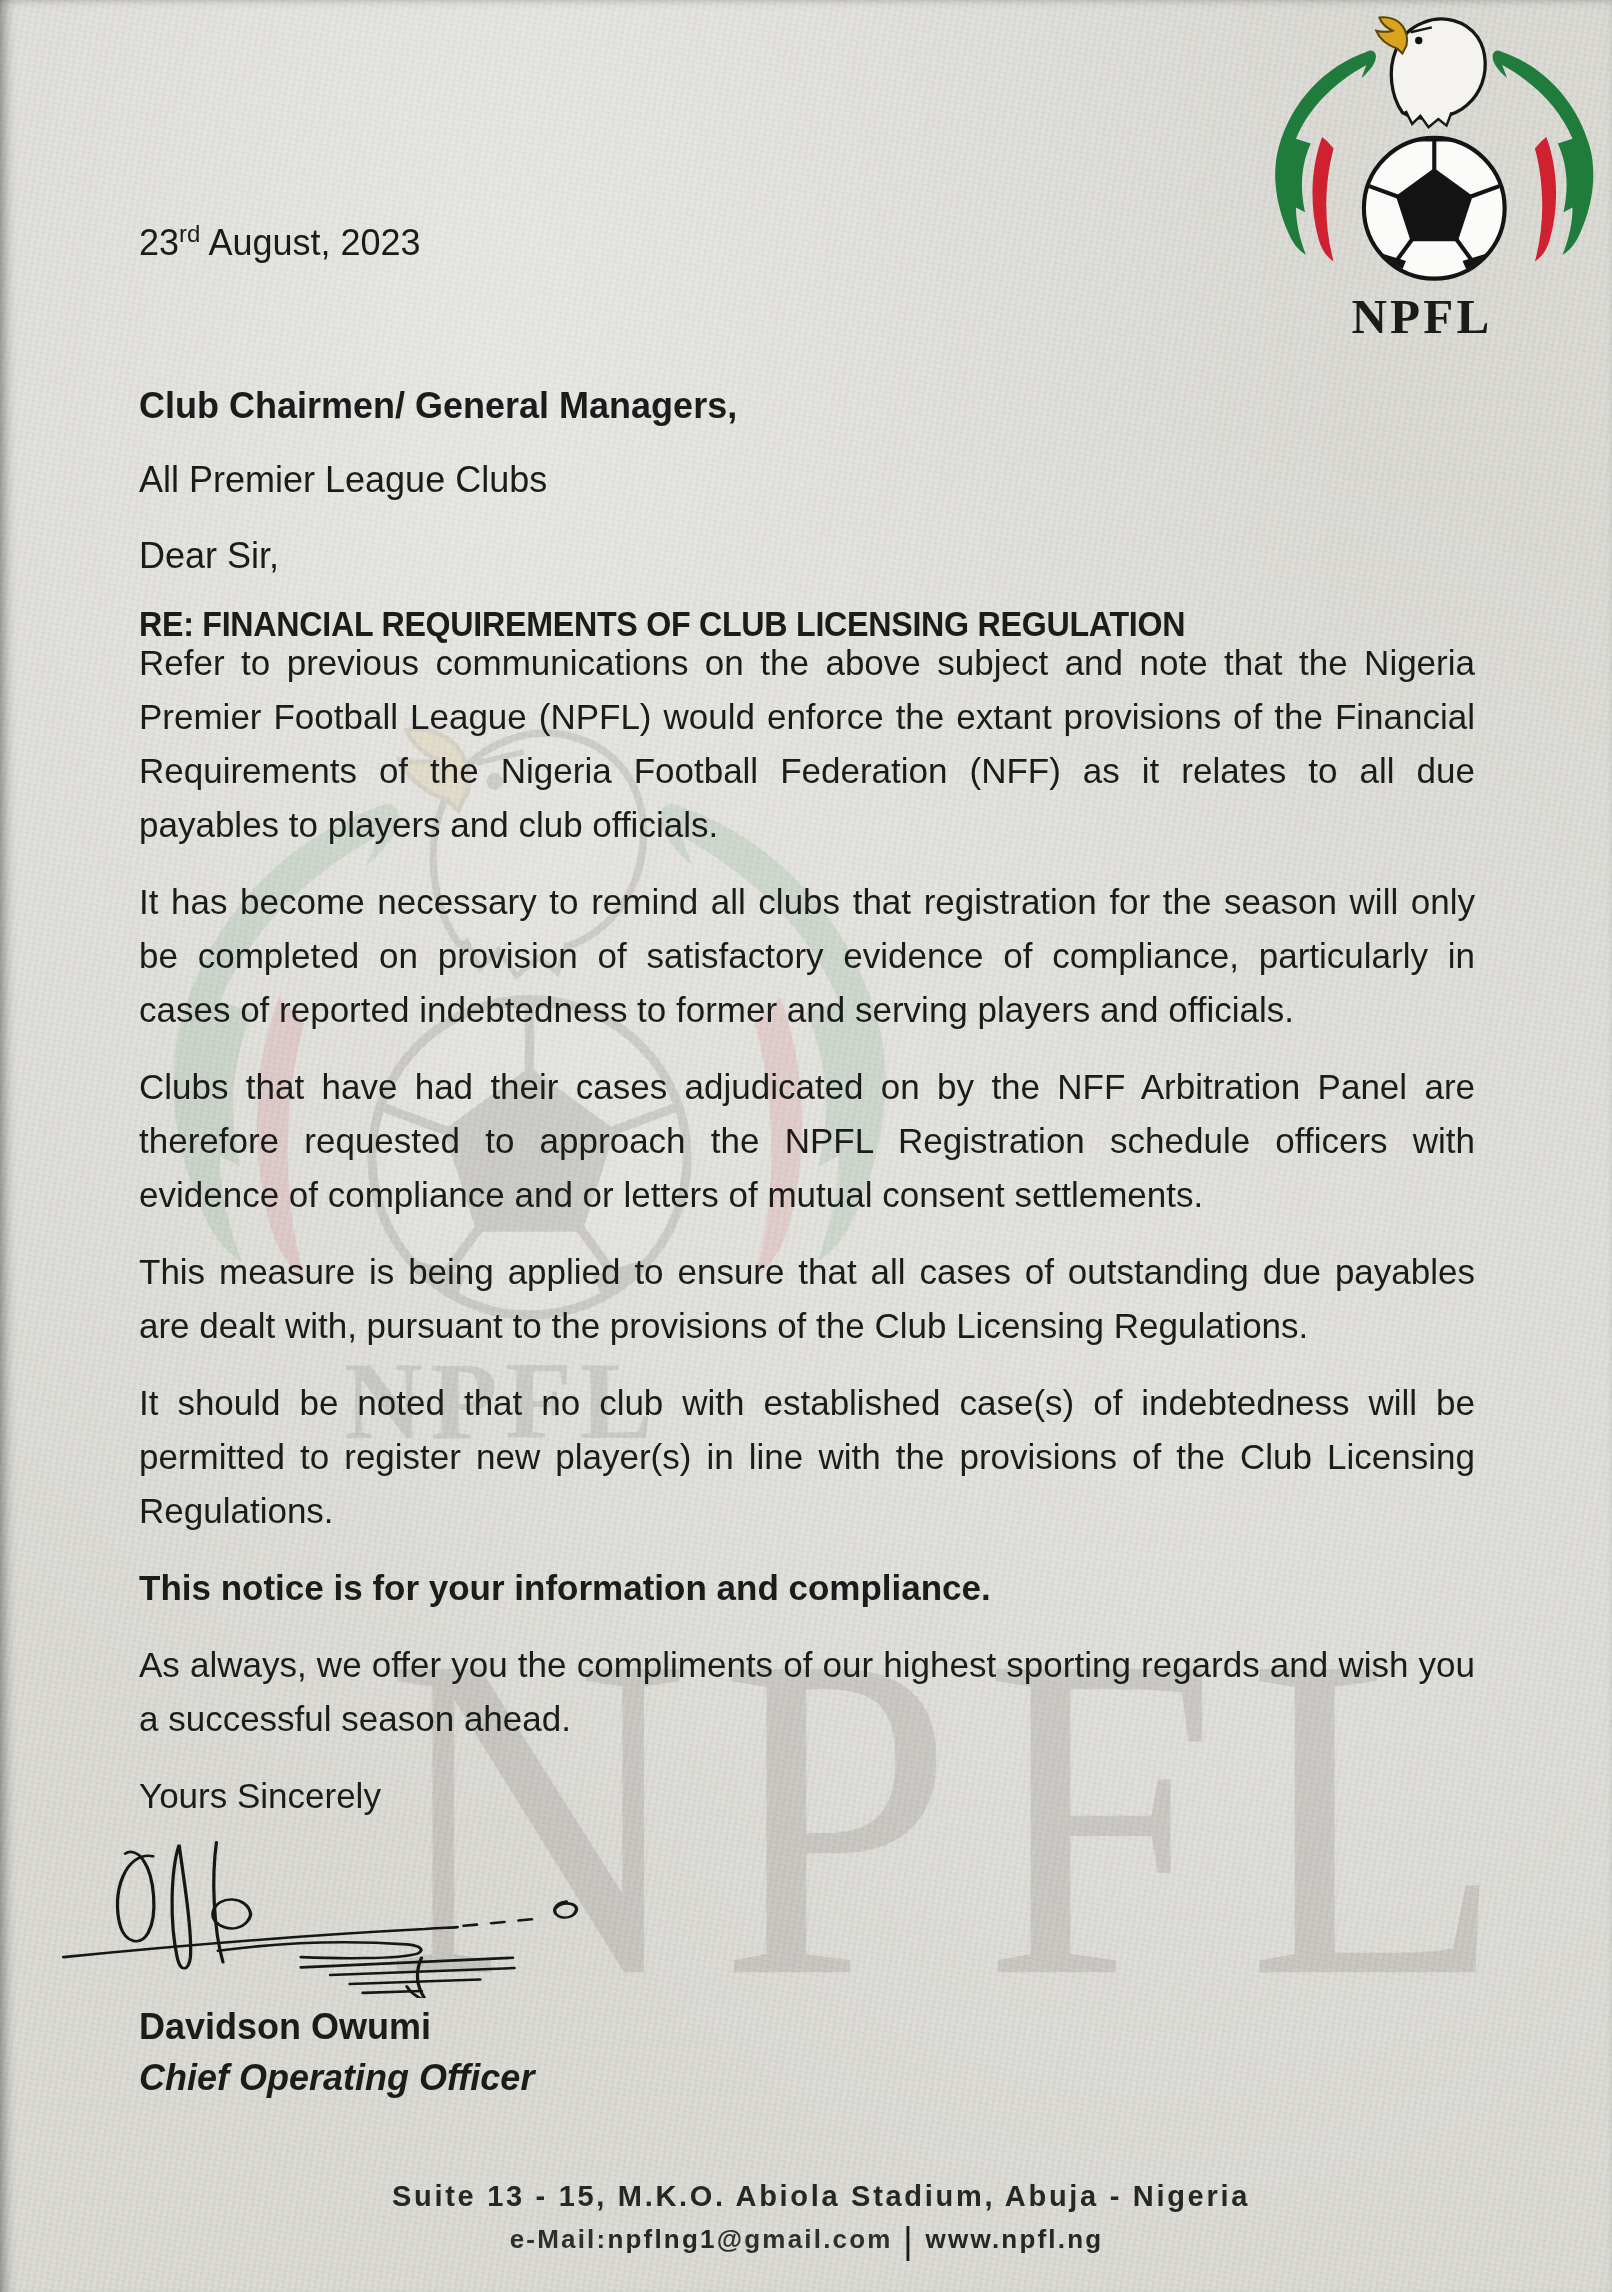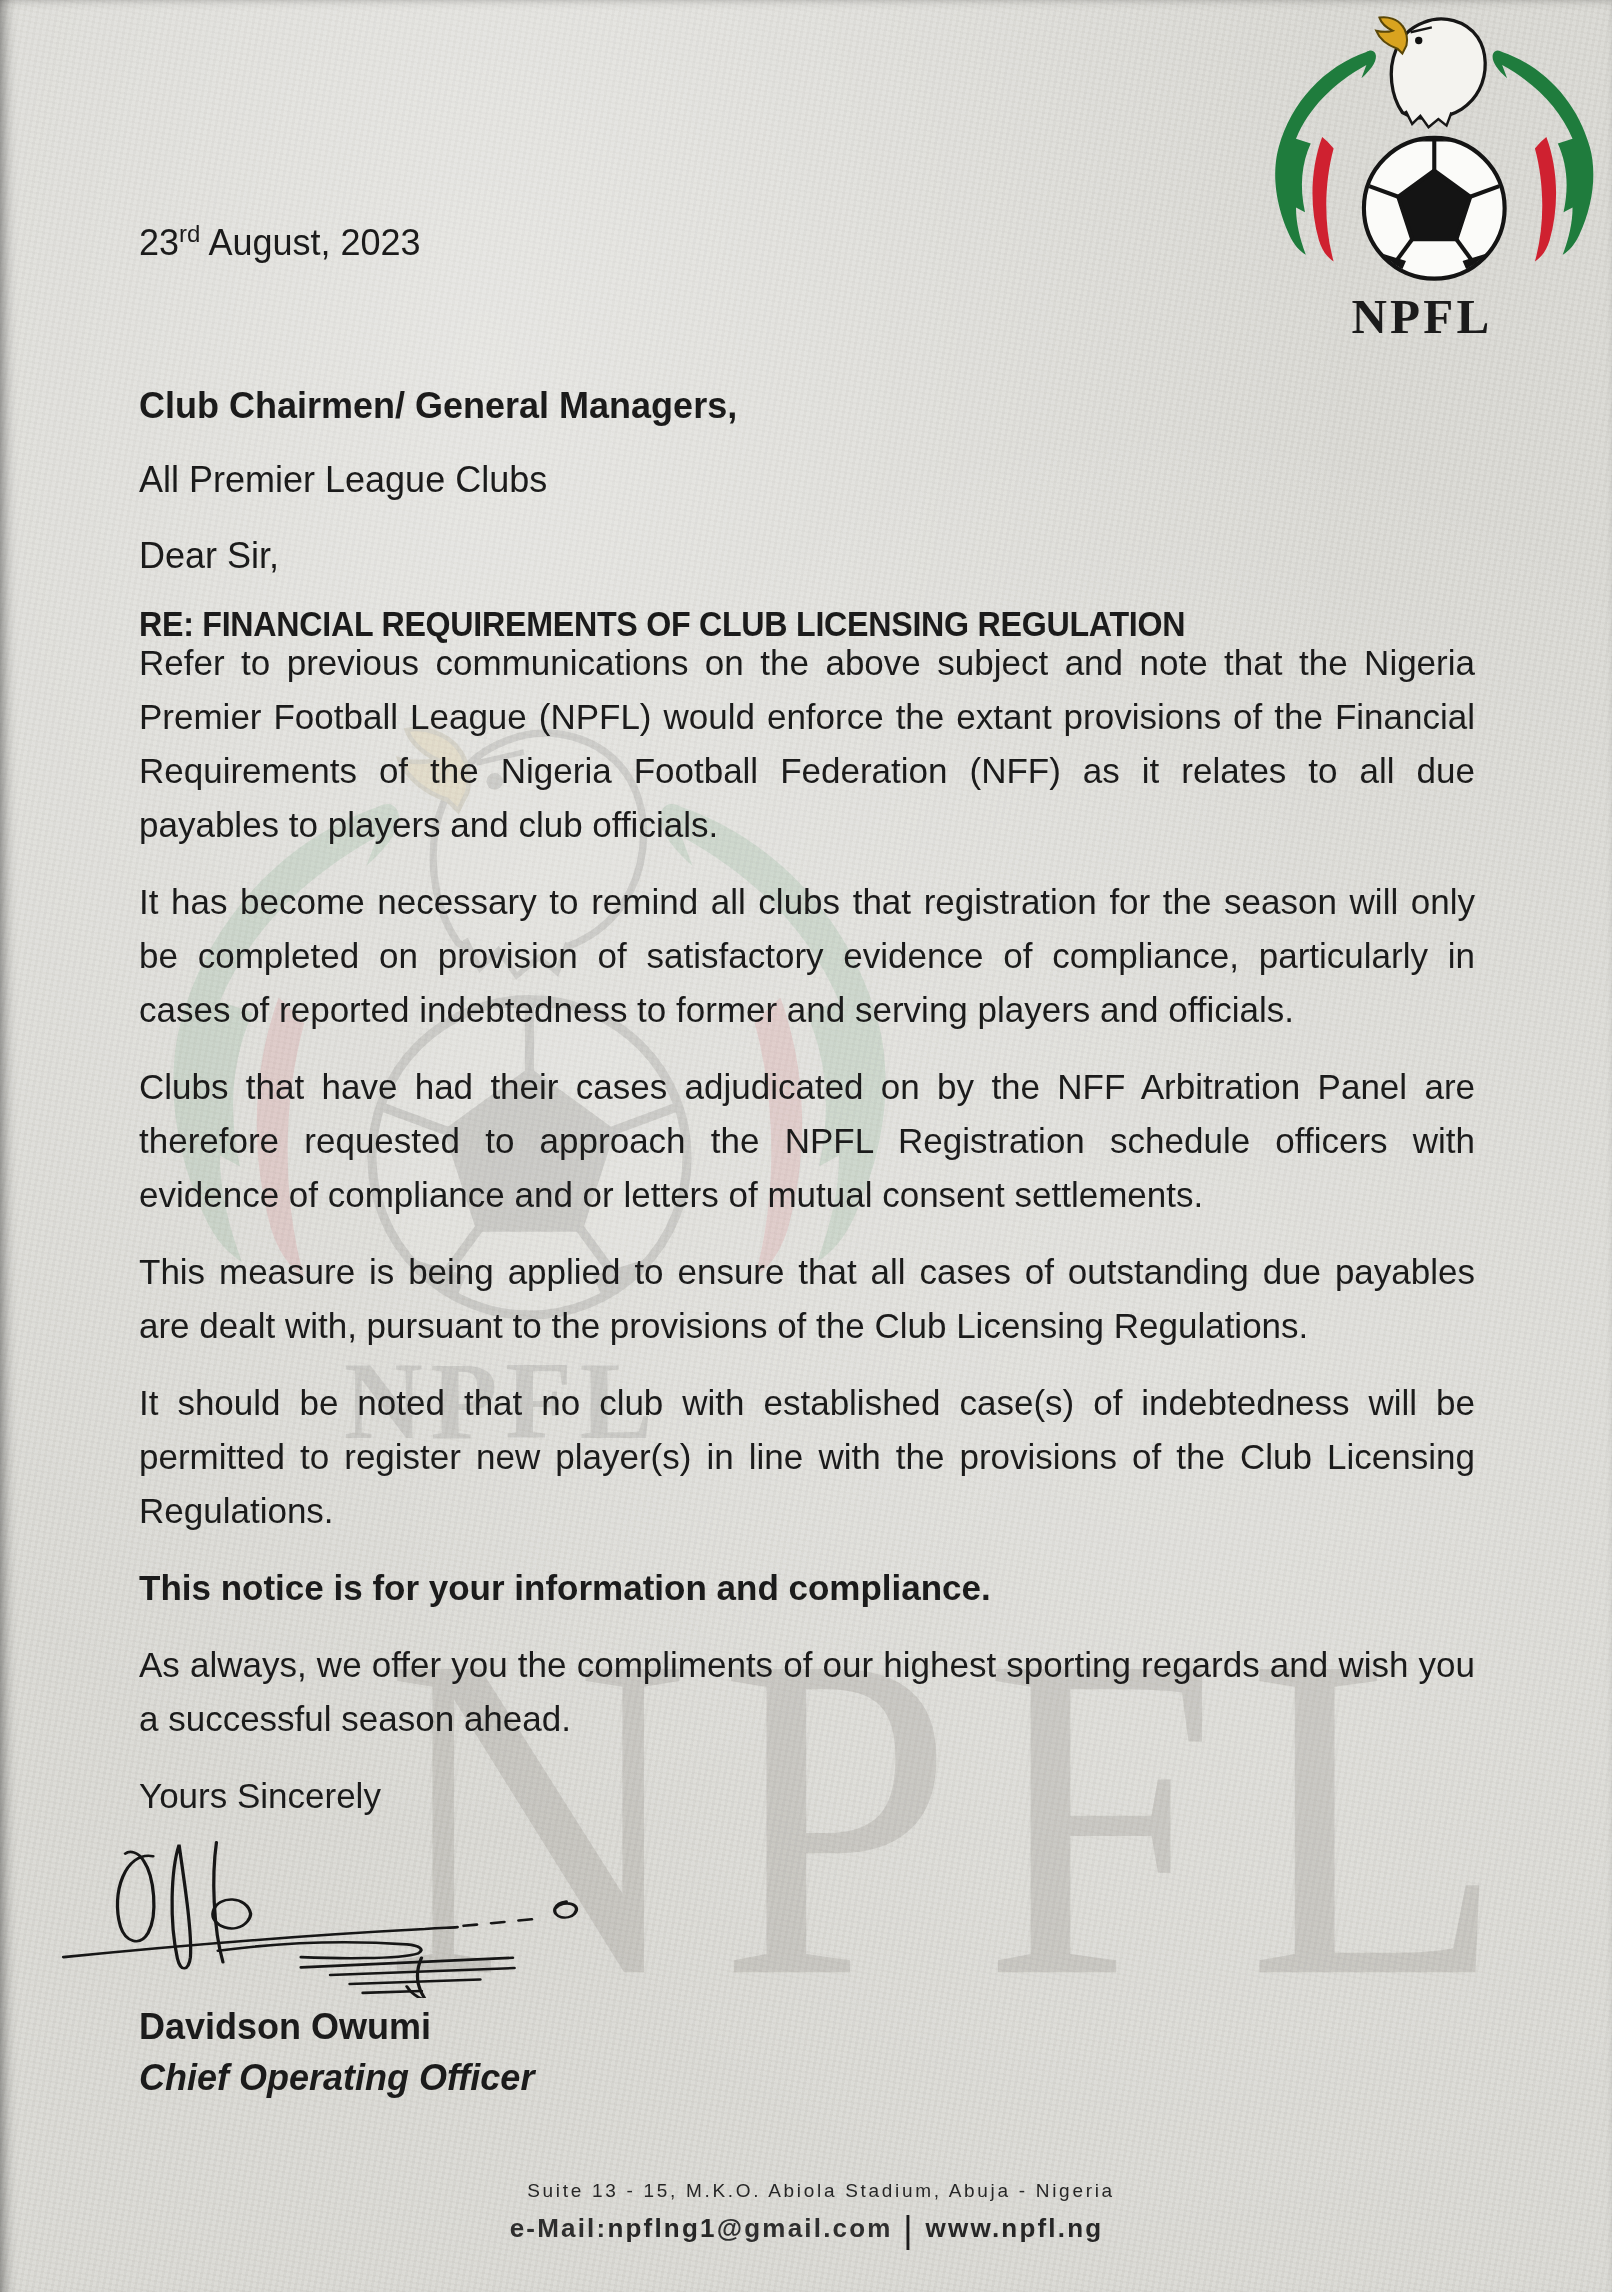--- a/index.html
+++ b/index.html
@@ -49,21 +49,21 @@
   }
   .body p{margin:0 0 23px 0;text-align:justify;}
   .body p.no-just{text-align:left;font-weight:bold;}
   .closing{margin:3.6px 0 9px 0;font-size:35px;line-height:54px;}
   .signature{margin:1.8px 0 3.6px -82px;width:537px;height:166px;}
   .signature svg{width:100%;height:100%;}
   .sig-name{font-size:36px;font-weight:bold;line-height:50px;}
   .sig-title{font-size:36px;font-weight:bold;font-style:italic;line-height:52px;}
   
   .footer{position:absolute;left:0;right:0;top:2180px;text-align:center;z-index:2;color:#262626;}
-  .footer-line1{font-size:19px;font-weight:normal;letter-spacing:2.7px;margin-left:29px;}
+  .footer-line1{font-size:29px;font-weight:bold;letter-spacing:2.7px;margin-left:29px;}
   .footer-line2{font-size:26px;letter-spacing:2.2px;margin-top:7.2px;}
   .footer-line2 .lite{font-weight:700;color:#2e2e2e;}
   .footer-line2 .bold{font-weight:bold;}
   .footer-line2 .sep{display:inline-block;font-weight:300;font-size:36px;vertical-align:-5.4px;padding:0 10.7px;color:#1b1b1b;}
 </style>
 </head>
 <body>
 
 <div class="page">
 

